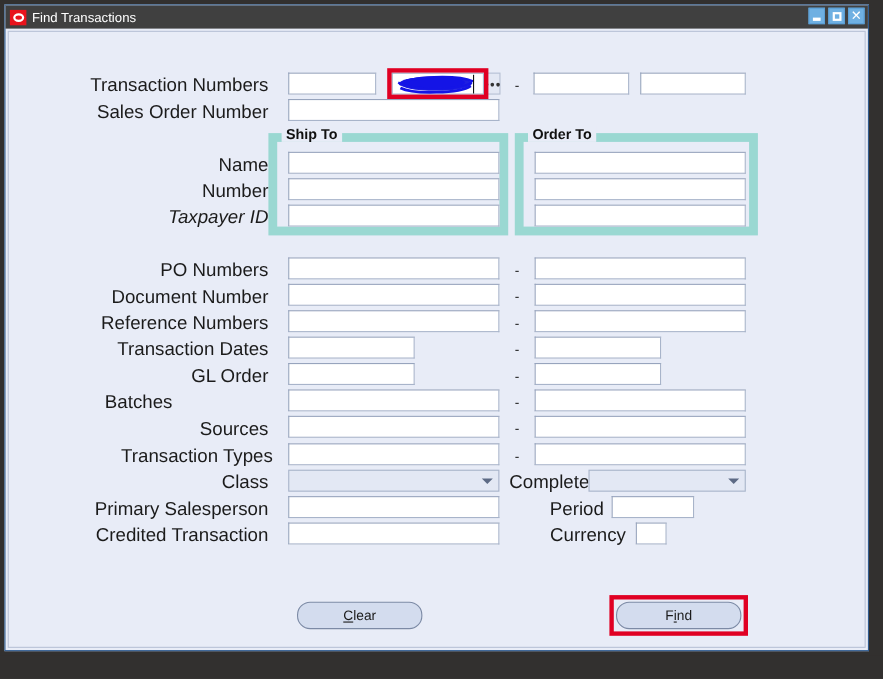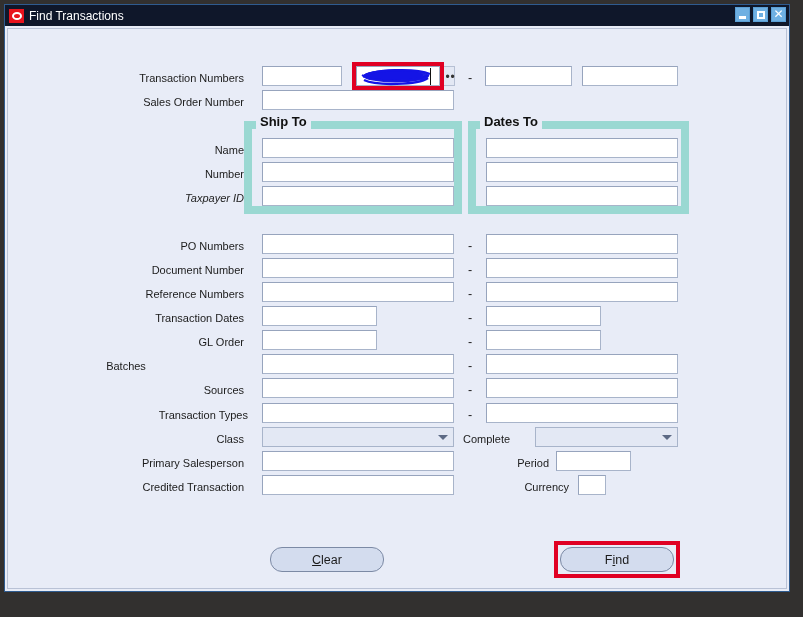--- a/index.html
+++ b/index.html
@@ -19,21 +19,21 @@
     position: absolute;
     left: 4px; top: 4px;
     width: 786px; height: 588px;
     background: #e8ecf7;
     border: 1px solid #2f5b8f;
     box-sizing: border-box;
   }
   #titlebar {
     position: absolute; left: 0; top: 0;
     width: 100%; height: 21px;
-    background: #0f172a;
+    background: #404040;
     display: flex; align-items: center;
     box-sizing: border-box;
     padding-left: 4px;
   }
   #oracle-logo {
     width: 15px; height: 14px;
     background: #e8131d;
     display: flex; align-items: center; justify-content: center;
     margin-right: 5px;
     flex: 0 0 auto;
@@ -83,21 +83,21 @@
     box-sizing: border-box;
   }
   #form {
     position: absolute;
     left: 0; top: 0; width: 100%; height: 100%;
   }
 
   
   .lbl {
     position: absolute;
-    font-size: 11px;
+    font-size: 17px;
     color: #1b1b1b;
     text-align: right;
     white-space: nowrap;
     line-height: 16px;
   }
   .fld {
     position: absolute;
     background: #ffffff;
     border: 1px solid #a8b4ca;
     border-top-color: #97a4bd;
@@ -249,21 +249,21 @@
         <span class="lbl" style="left:0px; top:113px; width:236px;">Name</span>
         <div class="fld" style="left:254px; top:109px; width:192px;"></div>
 
         <span class="lbl" style="left:0px; top:137px; width:236px;">Number</span>
         <div class="fld" style="left:254px; top:133px; width:192px;"></div>
 
         <span class="lbl" style="left:0px; top:161px; width:236px;font-style:italic;">Taxpayer ID</span>
         <div class="fld" style="left:254px; top:157px; width:192px;"></div>
 
         <div class="groupbox" style="left:460px; top:92px; width:221px; height:93px;"></div>
-        <span class="group-title" style="left:472px; top:86px;">Dates To</span>
+        <span class="group-title" style="left:472px; top:86px;">Order To</span>
 
         <div class="fld" style="left:478px; top:109px; width:192px;"></div>
         <div class="fld" style="left:478px; top:133px; width:192px;"></div>
         <div class="fld" style="left:478px; top:157px; width:192px;"></div>
 
         <span class="lbl" style="left:0px; top:209px; width:236px;">PO Numbers</span>
         <div class="fld" style="left:254px; top:205px; width:192px;"></div>
         <span class="dash" style="left:460px; top:209px;">-</span>
         <div class="fld" style="left:478px; top:205px; width:192px;"></div>
 

